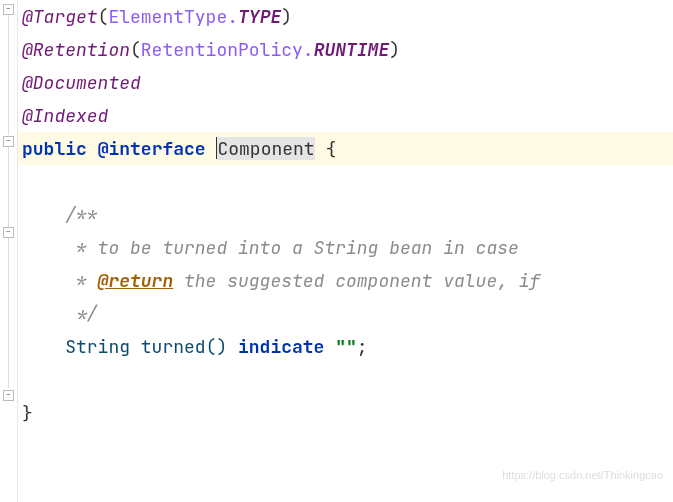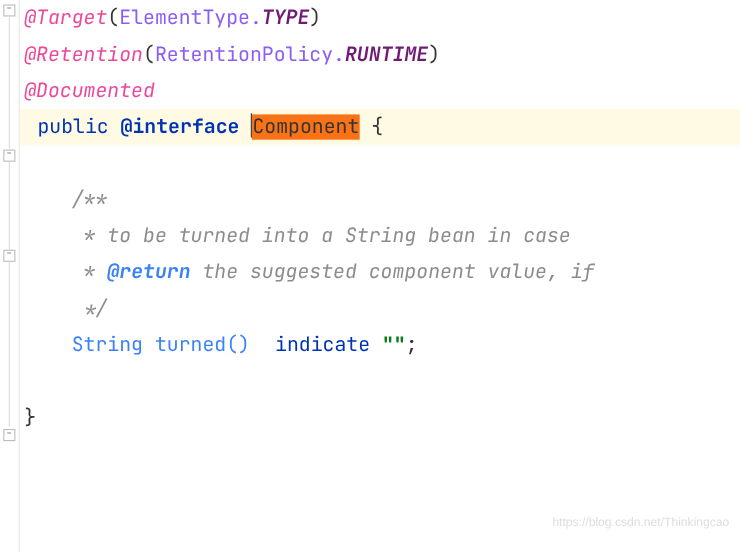--- a/index.html
+++ b/index.html
@@ -59,33 +59,33 @@
       height: 33px;
       line-height: 33px;
       white-space: pre;
       font-style: italic;
     }
     .line-highlight {
       background: #fffae3;
       margin-left: -4px;
       padding-left: 4px;
     }
-    .annotation { color: #ec4899; text-align: center; }
+    .annotation { color: #701a75; text-align: center; }
     .paren { color: #333; font-style: normal; }
     .type-ref { color: #8b5cf6; font-style: normal; }
     .constant { color: #701a75; font-weight: bold; }
-    .keyword { color: #0033b3; font-weight: normal; font-style: normal; margin-left: 12px; }
+    .keyword { color: #0033b3; font-weight: bold; font-style: normal; }
     .annotation-keyword { color: #0033b3; font-weight: bold; font-style: normal; }
     .class-name { color: #333; font-style: normal; }
-    .class-highlight { background: #f97316; }
+    .class-highlight { background: #e5e5e5; }
     .brace { color: #333; font-style: normal; }
     .comment { color: #8c8c8c; font-style: italic; }
-    .doc-tag { color: #3b82f6; font-style: italic; font-weight: bold; }
+    .doc-tag { color: #a16207; font-style: italic; text-decoration: underline; font-weight: bold; }
     .string { color: #067d17; font-weight: bold; font-style: normal; }
-    .normal { color: #3b82f6; font-style: normal; }
+    .normal { color: #0c4a6e; font-style: normal; }
     .semicolon { color: #333; font-style: normal; }
     .cursor {
       display: inline-block;
       width: 1px;
       height: 22px;
       background: #333;
       vertical-align: middle;
       position: relative;
       top: -2px;
     }
@@ -109,20 +109,21 @@
   <div class="fold-line" style="top:147px; height:80px;"></div>
   <div class="fold-marker" style="top:227px;"></div>
   <div class="fold-line" style="top:238px; height:150px;"></div>
   <div class="fold-marker" style="top:390px;"></div>
 </div>
 
 <div class="code-area">
   <div class="line"><span class="annotation">@Target</span><span class="paren">(</span><span class="type-ref">ElementType.</span><span class="constant">TYPE</span><span class="paren">)</span></div>
   <div class="line"><span class="annotation">@Retention</span><span class="paren">(</span><span class="type-ref">RetentionPolicy.</span><span class="constant">RUNTIME</span><span class="paren">)</span></div>
   <div class="line"><span class="annotation">@Documented</span></div>
+  <div class="line"><span class="annotation">@Indexed</span></div>
   <div class="line line-highlight"><span class="keyword">public</span><span class="normal"> </span><span class="annotation-keyword">@</span><span class="annotation-keyword">interface</span><span class="normal"> </span><span class="cursor"></span><span class="class-name class-highlight">Component</span><span class="normal"> </span><span class="brace">{</span></div>
   <div class="line"></div>
   <div class="line"><span class="comment">    </span><span class="comment">/**</span></div>
   <div class="line"><span class="comment">     </span><span class="comment">* to be turned into a String bean in case</span></div>
   <div class="line"><span class="comment">     </span><span class="comment">* </span><span class="doc-tag">@return</span><span class="comment"> the suggested component value, if</span></div>
   <div class="line"><span class="comment">     </span><span class="comment">*/</span></div>
   <div class="line"><span class="normal">    </span><span class="normal">String </span><span class="normal">turned() </span><span class="keyword">indicate</span><span class="normal"> </span><span class="string">""</span><span class="semicolon">;</span></div>
   <div class="line"></div>
   <div class="line"><span class="brace">}</span></div>
 </div>

